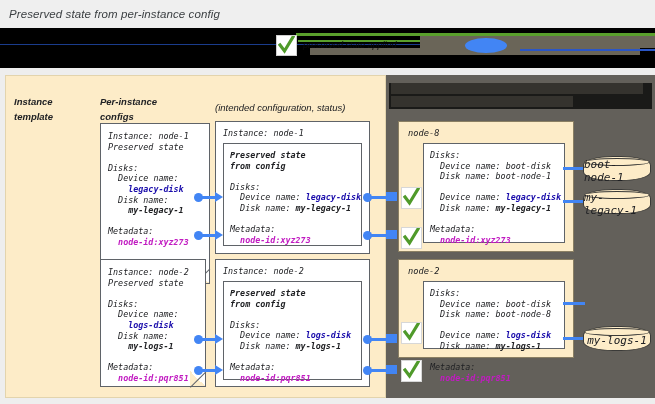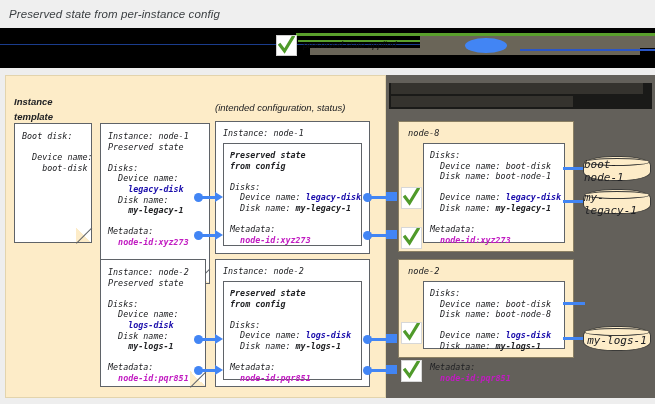--- a/index.html
+++ b/index.html
@@ -218,32 +218,27 @@
 
   <div class="panel-right">
     <div class="right-hdr">
       <div class="l1"></div>
       <div class="l2"></div>
     </div>
   </div>
 
   <div class="colhead" id="ch-template">Instance
 template</div>
+  <div class="colhead" id="ch-configs">Per-instance
+configs</div>
   <div class="colhead" id="ch-managed">
     <div class="sub">(intended configuration, status)</div>
     <div>autogenerated</div>
   </div>
 
-  <div class="card" id="card-template">
-    <div class="body"><span>Boot disk:</span>
-<span> </span>
-<span>  Device name:</span>
-<span>    boot-disk</span></div>
-    <div class="fold"></div>
-  </div>
 
   <div class="card" id="card-cfg1">
     <div class="body"><span>Instance: node-1</span>
 <span>Preserved state</span>
 <span> </span>
 <span>Disks:</span>
 <span>  Device name:</span>
 <span class="blue">    legacy-disk</span>
 <span>  Disk name:</span>
 <span class="bold">    my-legacy-1</span>

